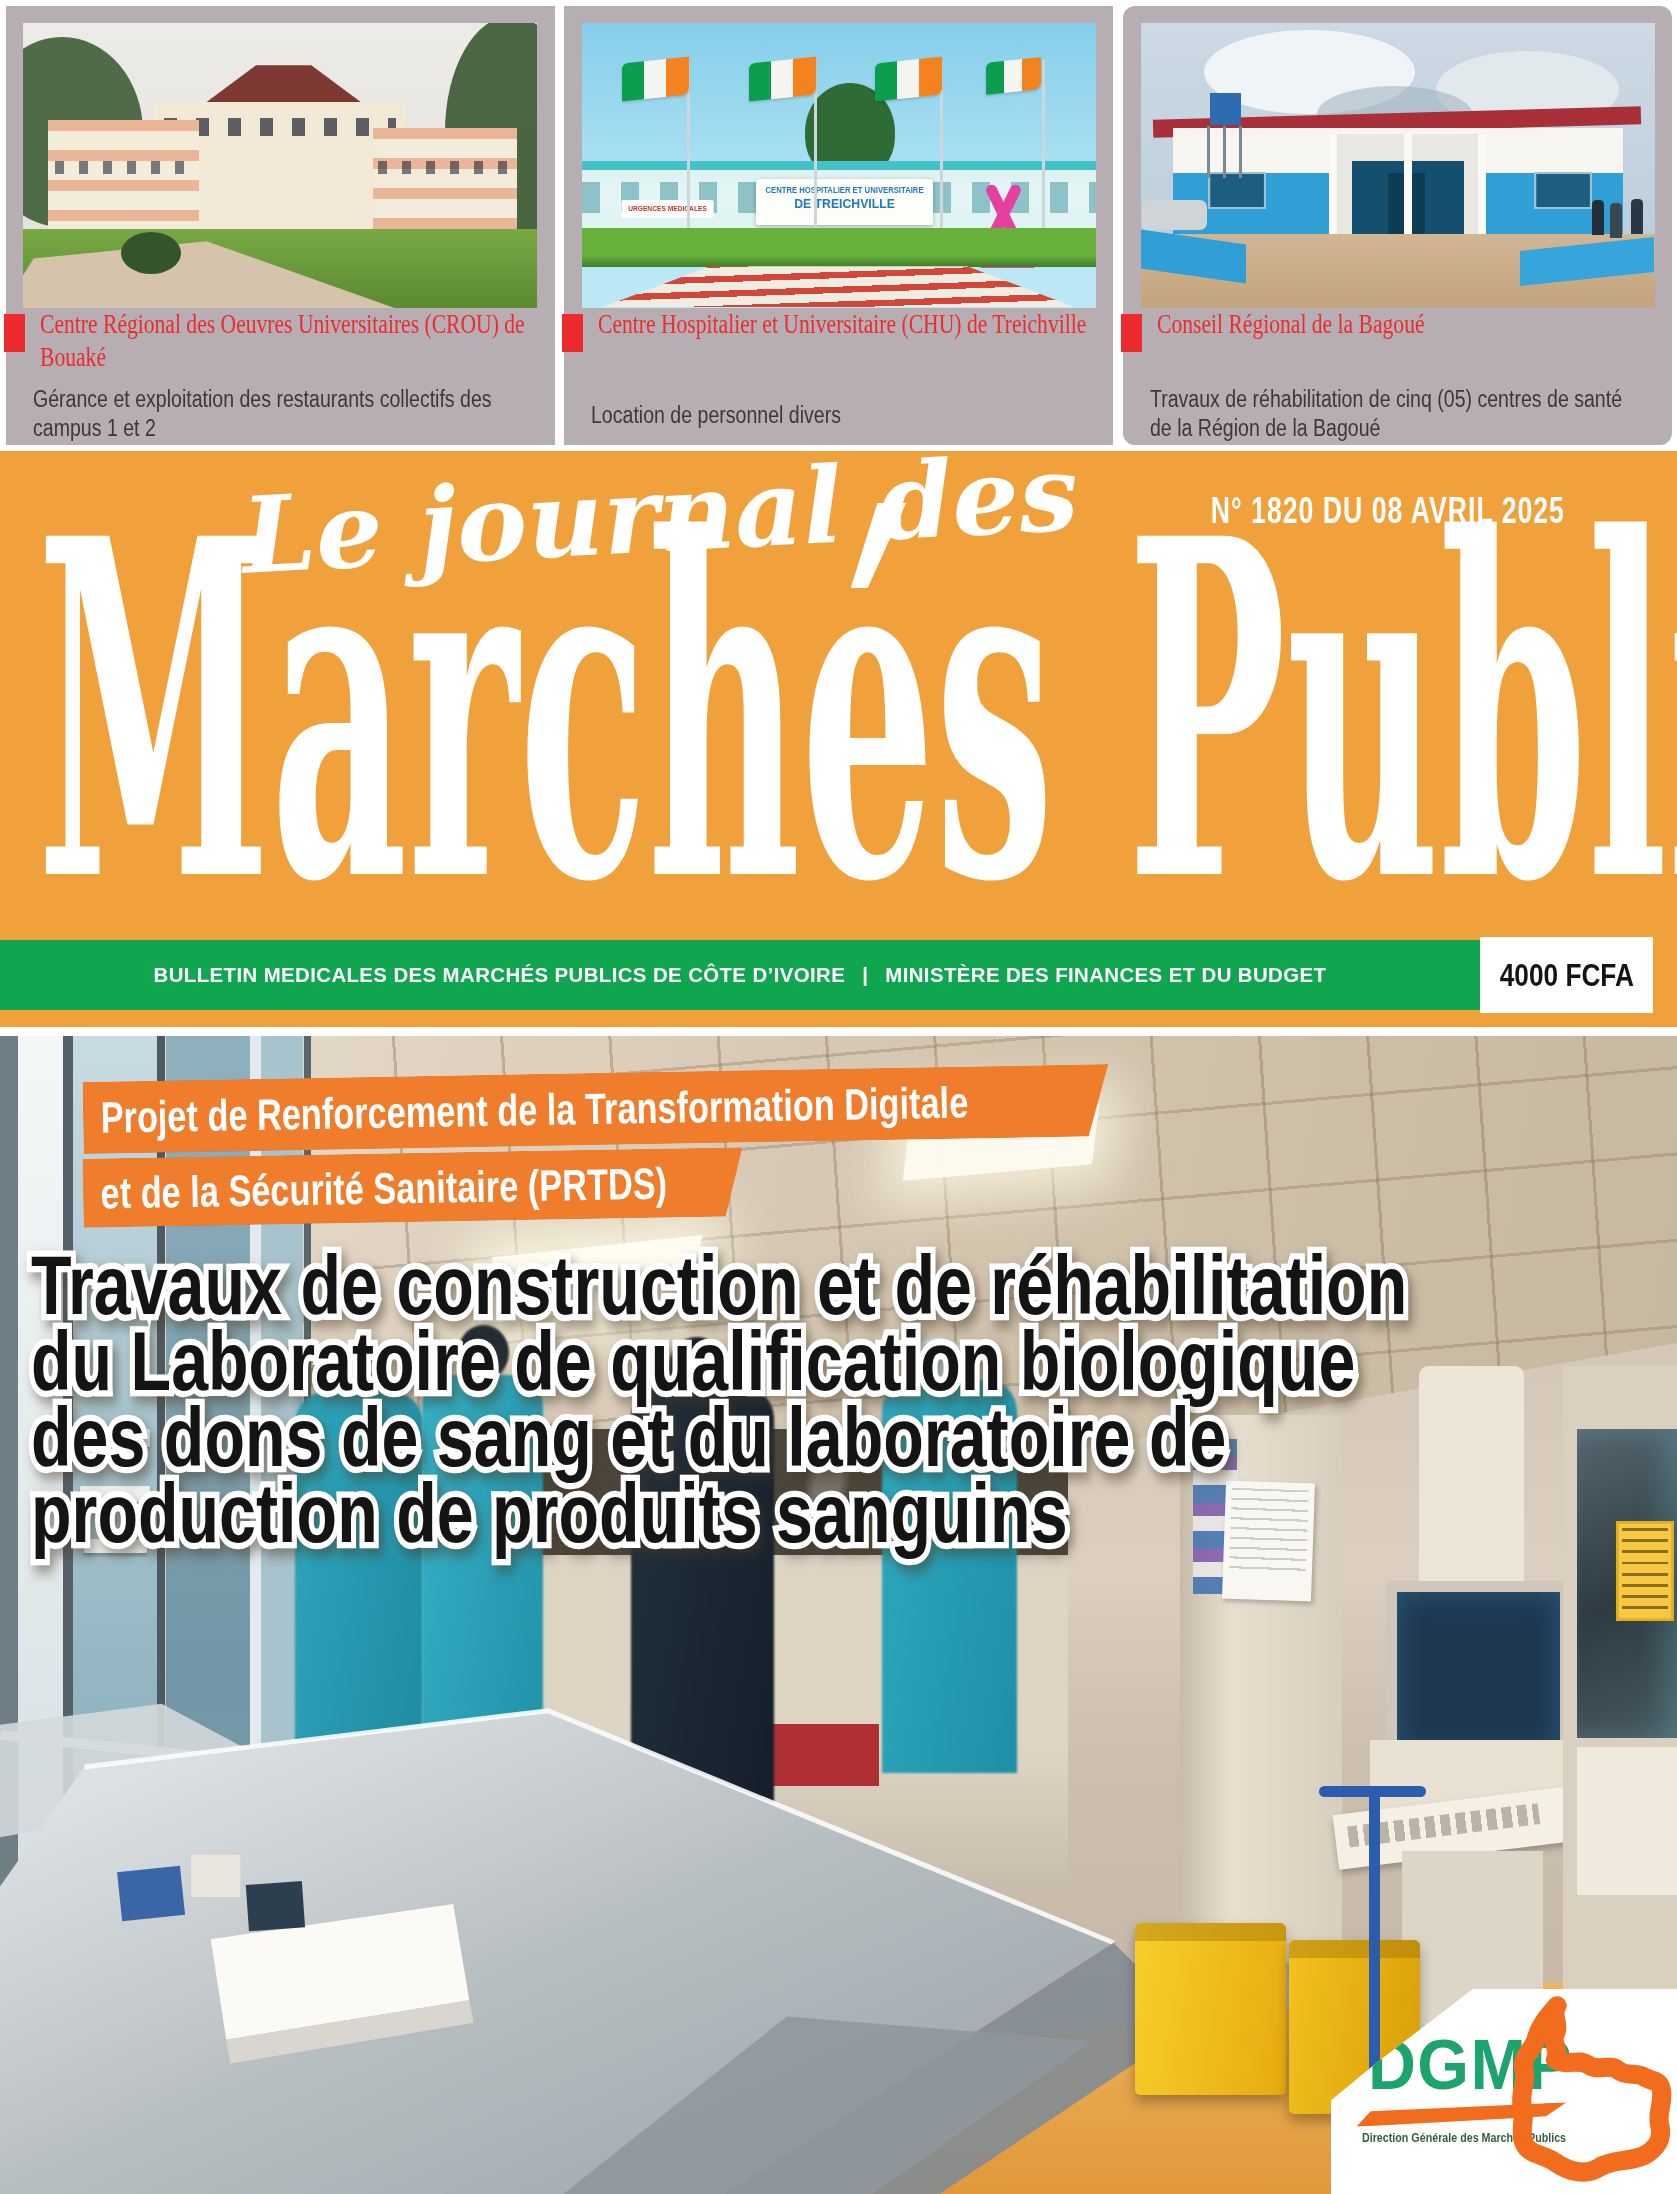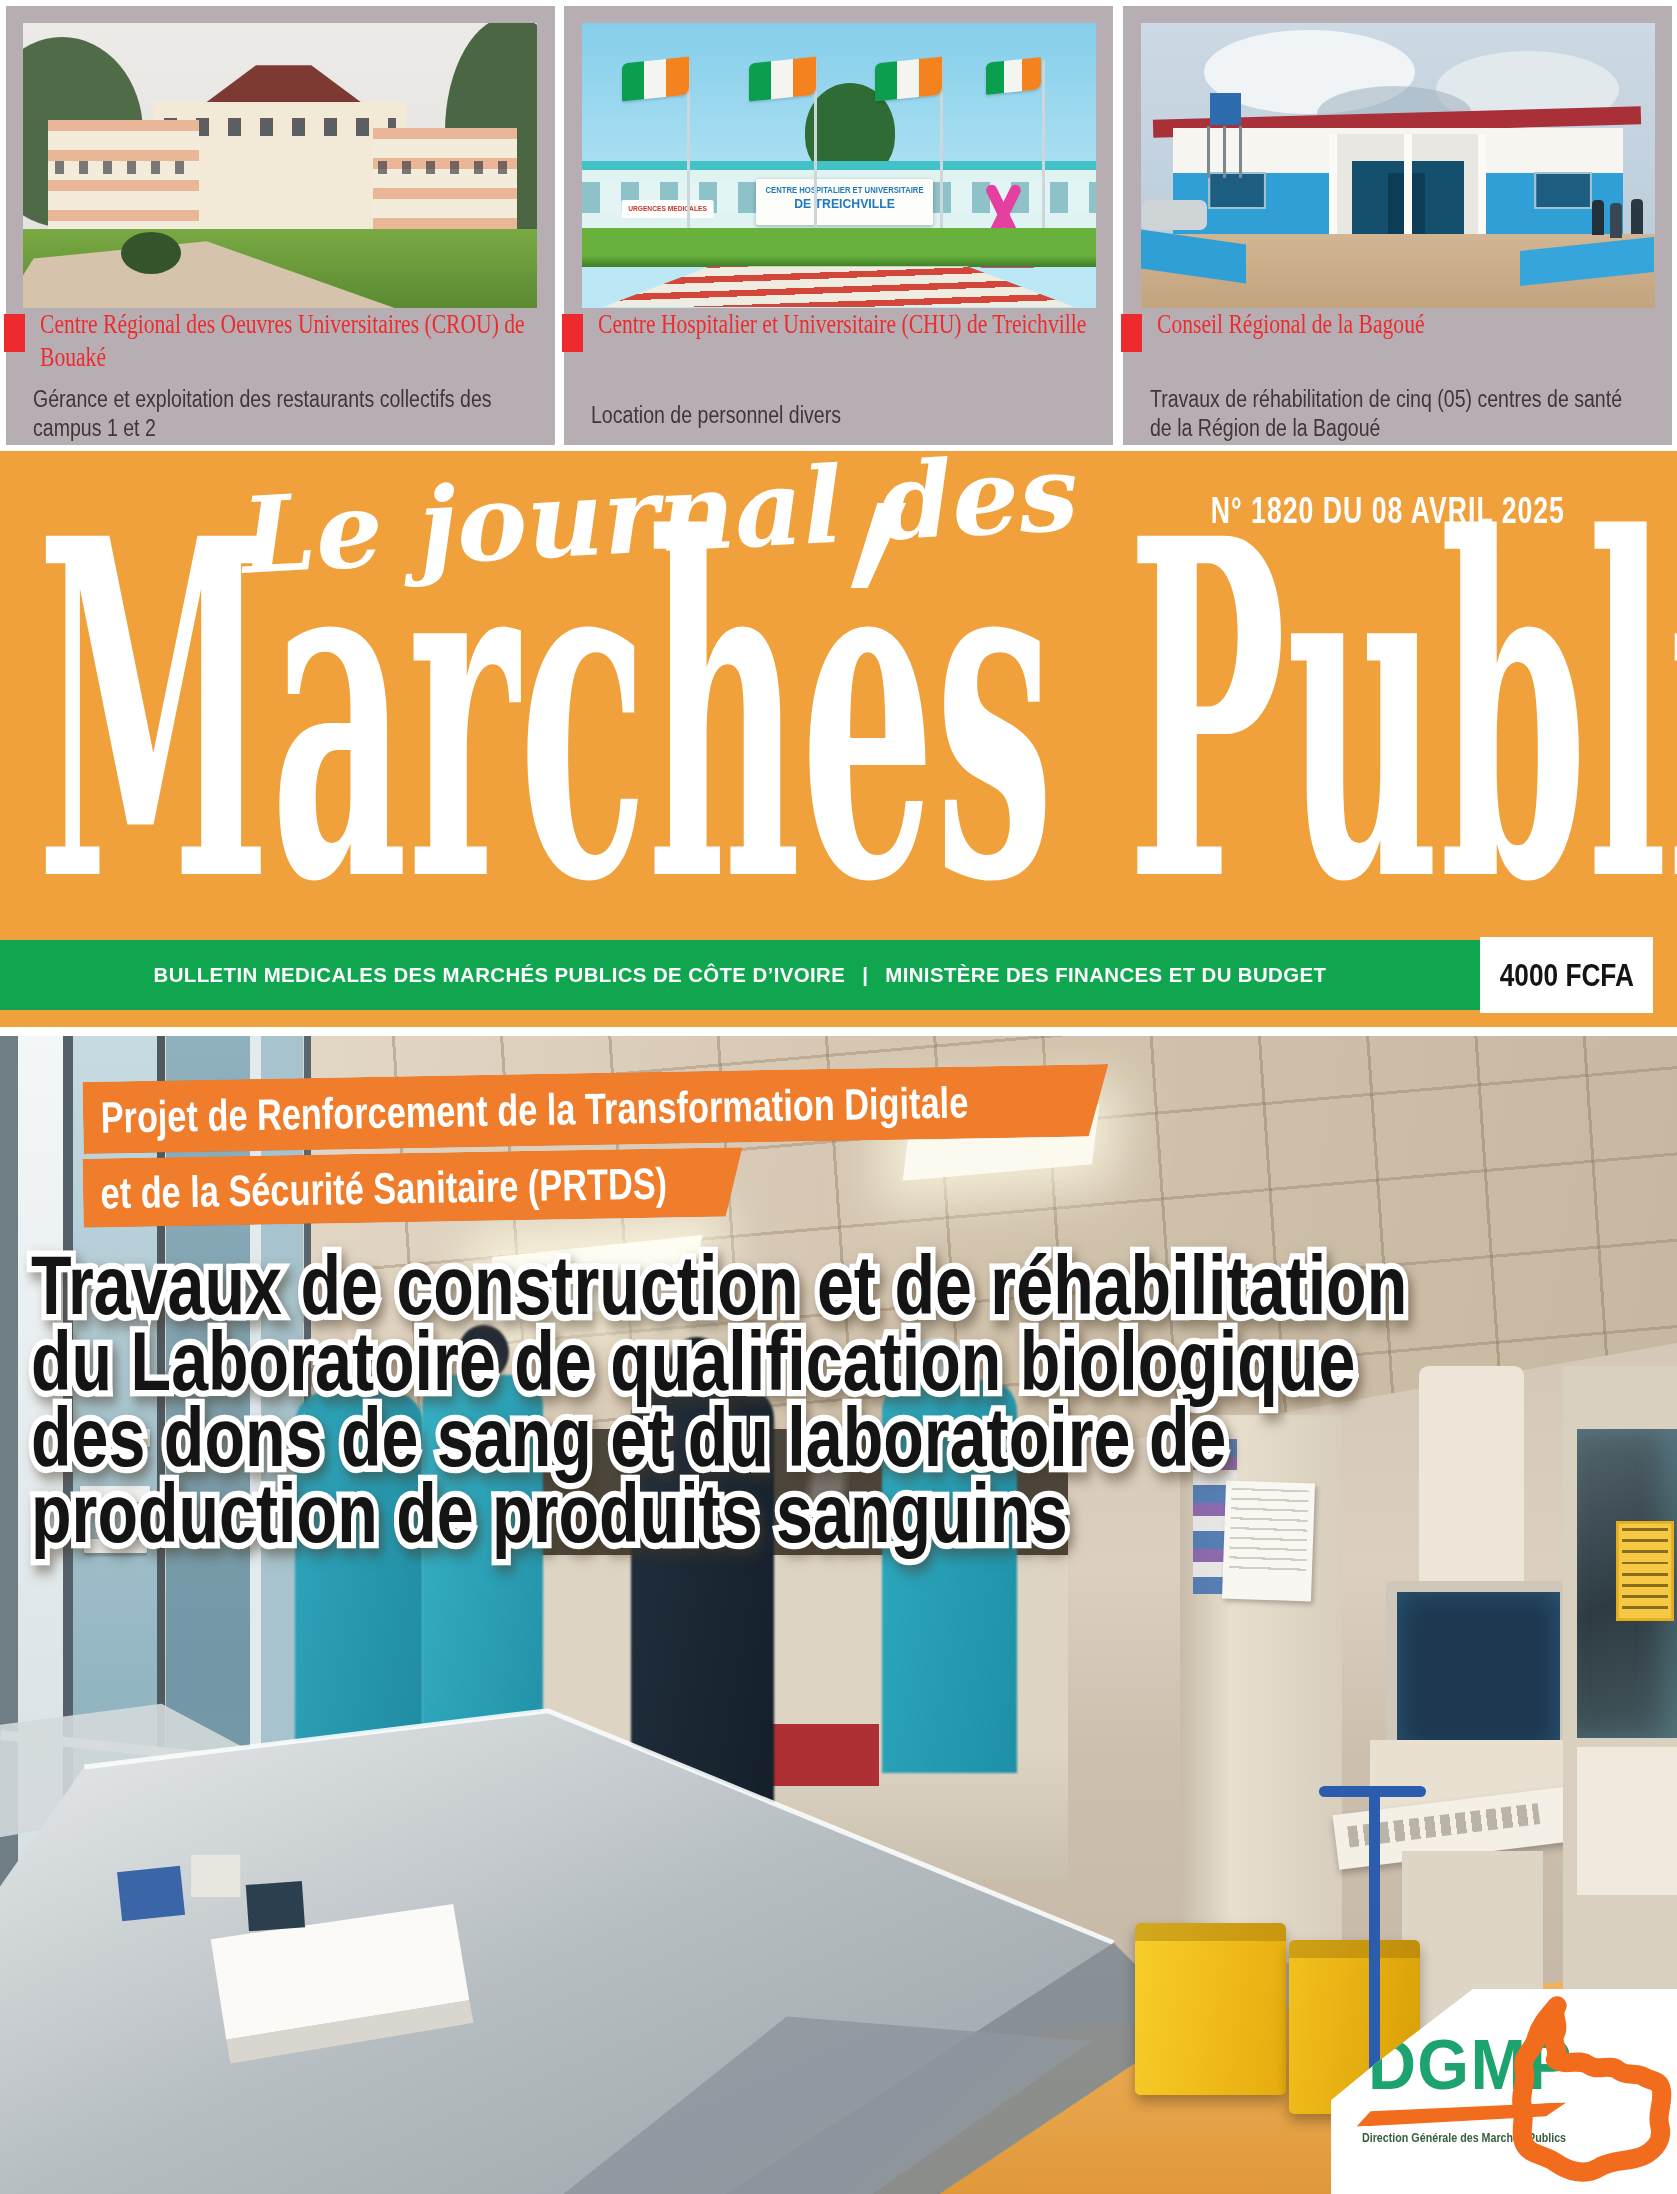--- a/index.html
+++ b/index.html
@@ -2,21 +2,21 @@
 <html style="font-size:11.2px"><head>
 <meta charset="utf-8">
 <style>
   html,body{margin:0;padding:0;background:#ffffff;}
   .page{position:relative;width:1677px;height:2194px;background:#ffffff;overflow:hidden;
         font-family:"Liberation Sans",sans-serif;}
 
   
   .cards{position:absolute;top:5.6px;left:0;width:1677px;height:445px;}
   .card{position:absolute;top:0;width:549px;height:439px;background:#b6aeb2;}
-  .card.c1{left:5.6px;} .card.c2{left:564px;} .card.c3{left:1123px;}
+  .card.c1{left:5.6px;} .card.c2{left:564px;} .card.c3{left:1123px;border-radius:12px;}
   .photo{position:absolute;left:17.6px;top:17.6px;width:514px;height:285px;overflow:hidden;background:#9fb3bb;}
   .marker{position:absolute;left:-2.1px;top:308px;width:21px;height:38px;background:#ed2b2e;}
   .card-title{position:absolute;left:34px;top:302px;width:632px;margin:0;
       font:400 27px/33px "Liberation Serif",serif;color:#ed2b2e;white-space:pre-line;
       transform:scaleX(.8);transform-origin:left top;}
   .card-desc{position:absolute;left:27px;top:379px;width:604px;margin:0;
       font:400 23px/29.5px "Liberation Sans",sans-serif;color:#3e373a;white-space:pre-line;
       transform:scaleX(.85);transform-origin:left top;}
   .card.c2 .card-desc{top:395px;}
 

